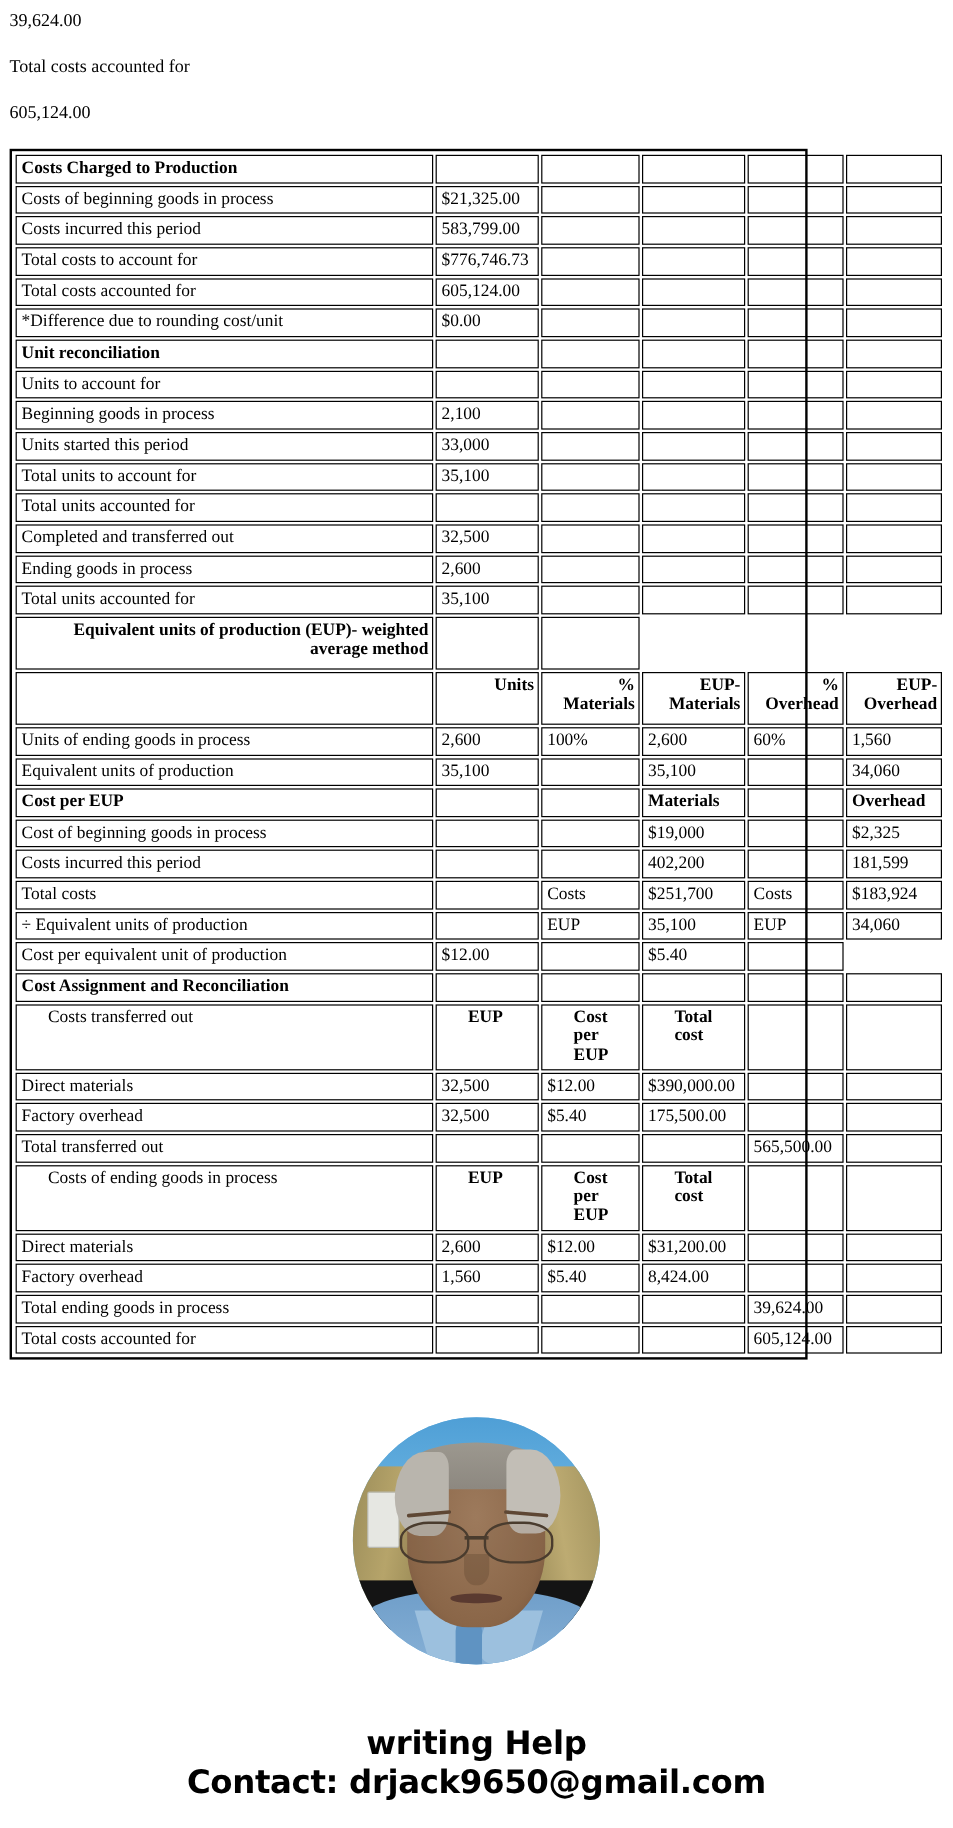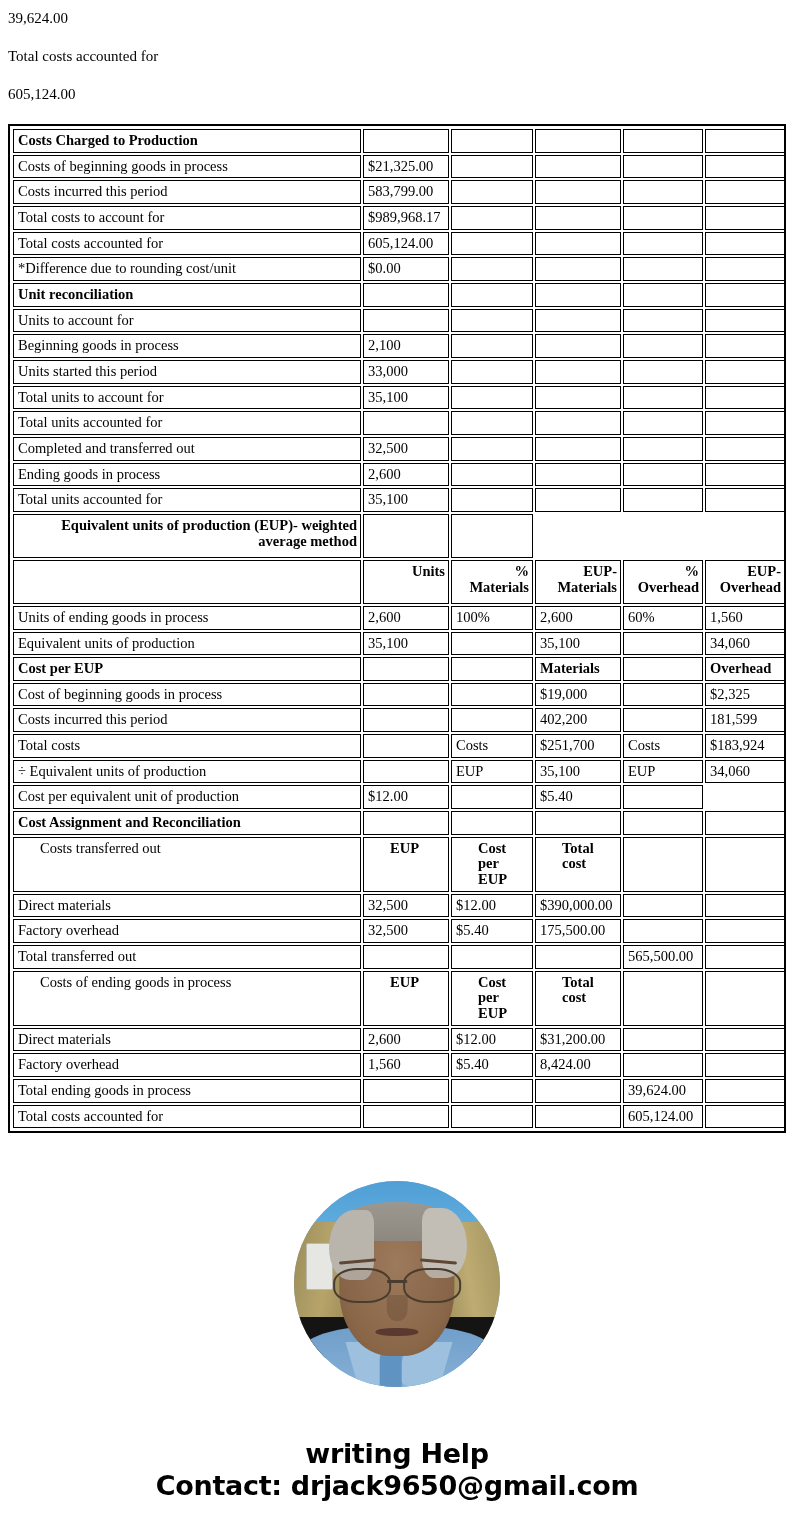--- a/index.html
+++ b/index.html
@@ -27,21 +27,21 @@
     padding: 11px 0 12px 0;
     white-space: pre;
   }
 
   
   .sheet-wrap {
     margin: 10px 8px 0 8px;
     border: 2px solid #000;
     padding: 1px;
     box-sizing: border-box;
-    width: 778px;
+    width: 665px;
   }
   table.sheet {
     border-collapse: separate;
     border-spacing: 2px 2px;
     width: 100%;
     table-layout: fixed;
     font-size: 14.5px;
     line-height: 1.08;
   }
   table.sheet td {
@@ -230,21 +230,21 @@
         <tr>
           <td>Costs incurred this period</td>
           <td>583,799.00</td>
           <td></td>
           <td></td>
           <td></td>
           <td></td>
         </tr>
         <tr>
           <td>Total costs to account for</td>
-          <td>$989,968.17</td>
+          <td>$776,746.73</td>
           <td></td>
           <td></td>
           <td></td>
           <td></td>
         </tr>
         <tr>
           <td>Total costs accounted for</td>
           <td>605,124.00</td>
           <td></td>
           <td></td>

